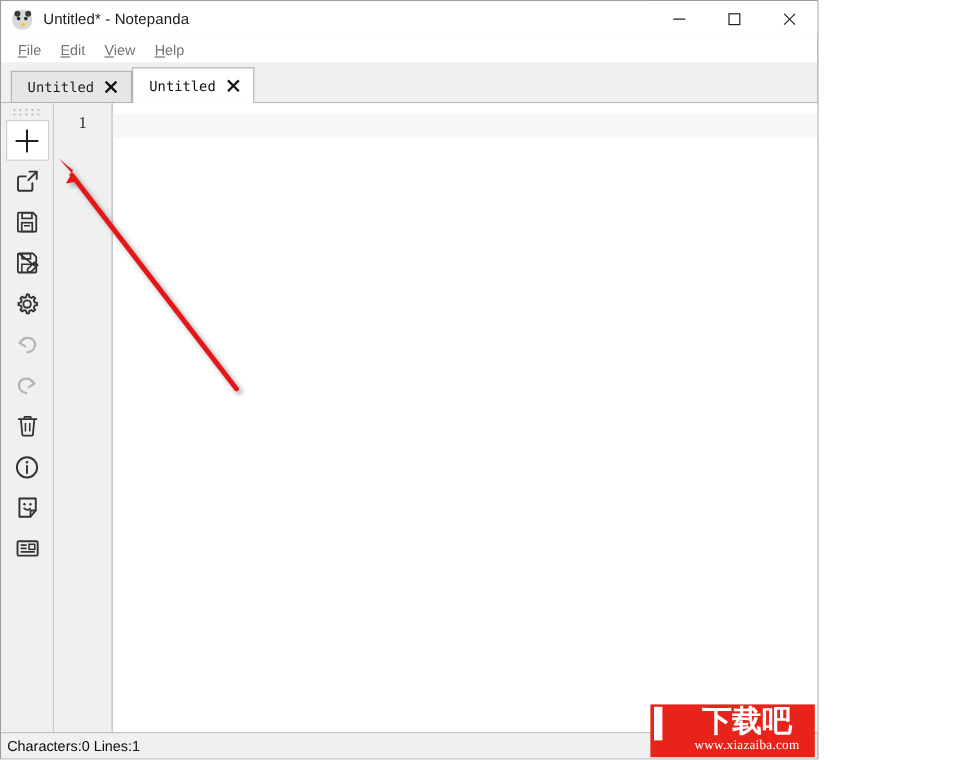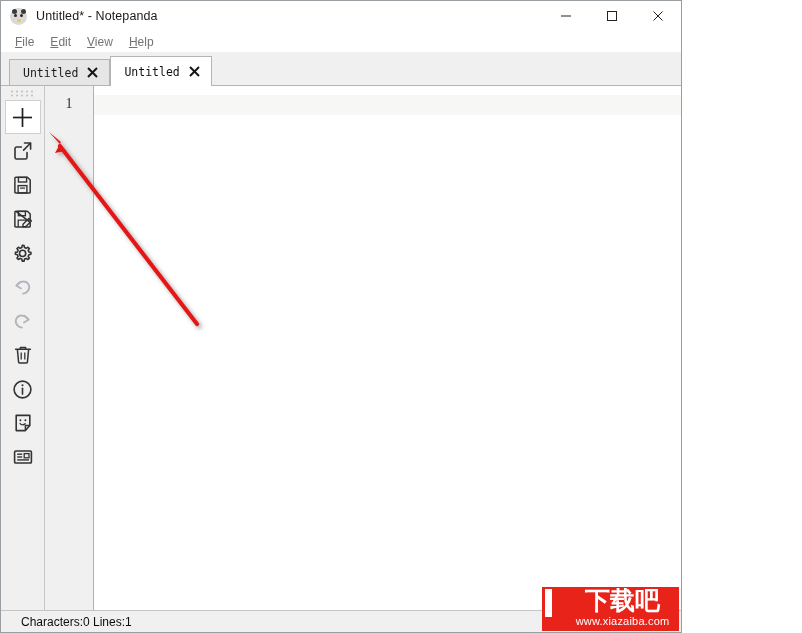--- a/index.html
+++ b/index.html
@@ -227,21 +227,21 @@
   }
 
   
   #statusbar {
     height: 22px;
     min-height: 22px;
     background: #f0f0f0;
     border-top: 1px solid #c4c4c4;
     display: flex;
     align-items: center;
-    padding-left: 20px;
+    padding-left: 5px;
   }
   #status-text {
     font-size: 12px;
     color: #0d0d0d;
     white-space: nowrap;
   }
 
   
   #annotation {
     position: absolute;
@@ -272,21 +272,21 @@
     font-family: "DejaVu Sans", sans-serif;
     font-size: 25px;
     font-weight: bold;
     line-height: 28px;
     letter-spacing: 0px;
     margin-top: 0px;
     white-space: nowrap;
   }
   #watermark .wm-url {
     color: #ffffff;
-    font-family: Liberation Sans, sans-serif;
+    font-family: Liberation Serif, serif;
     font-size: 11px;
     line-height: 13px;
     letter-spacing: 0.2px;
     white-space: nowrap;
   }
   #watermark .wm-bar {
     position: absolute;
     left: 3px; top: 2px;
     width: 7px; height: 28px;
     background: #ffffff;

